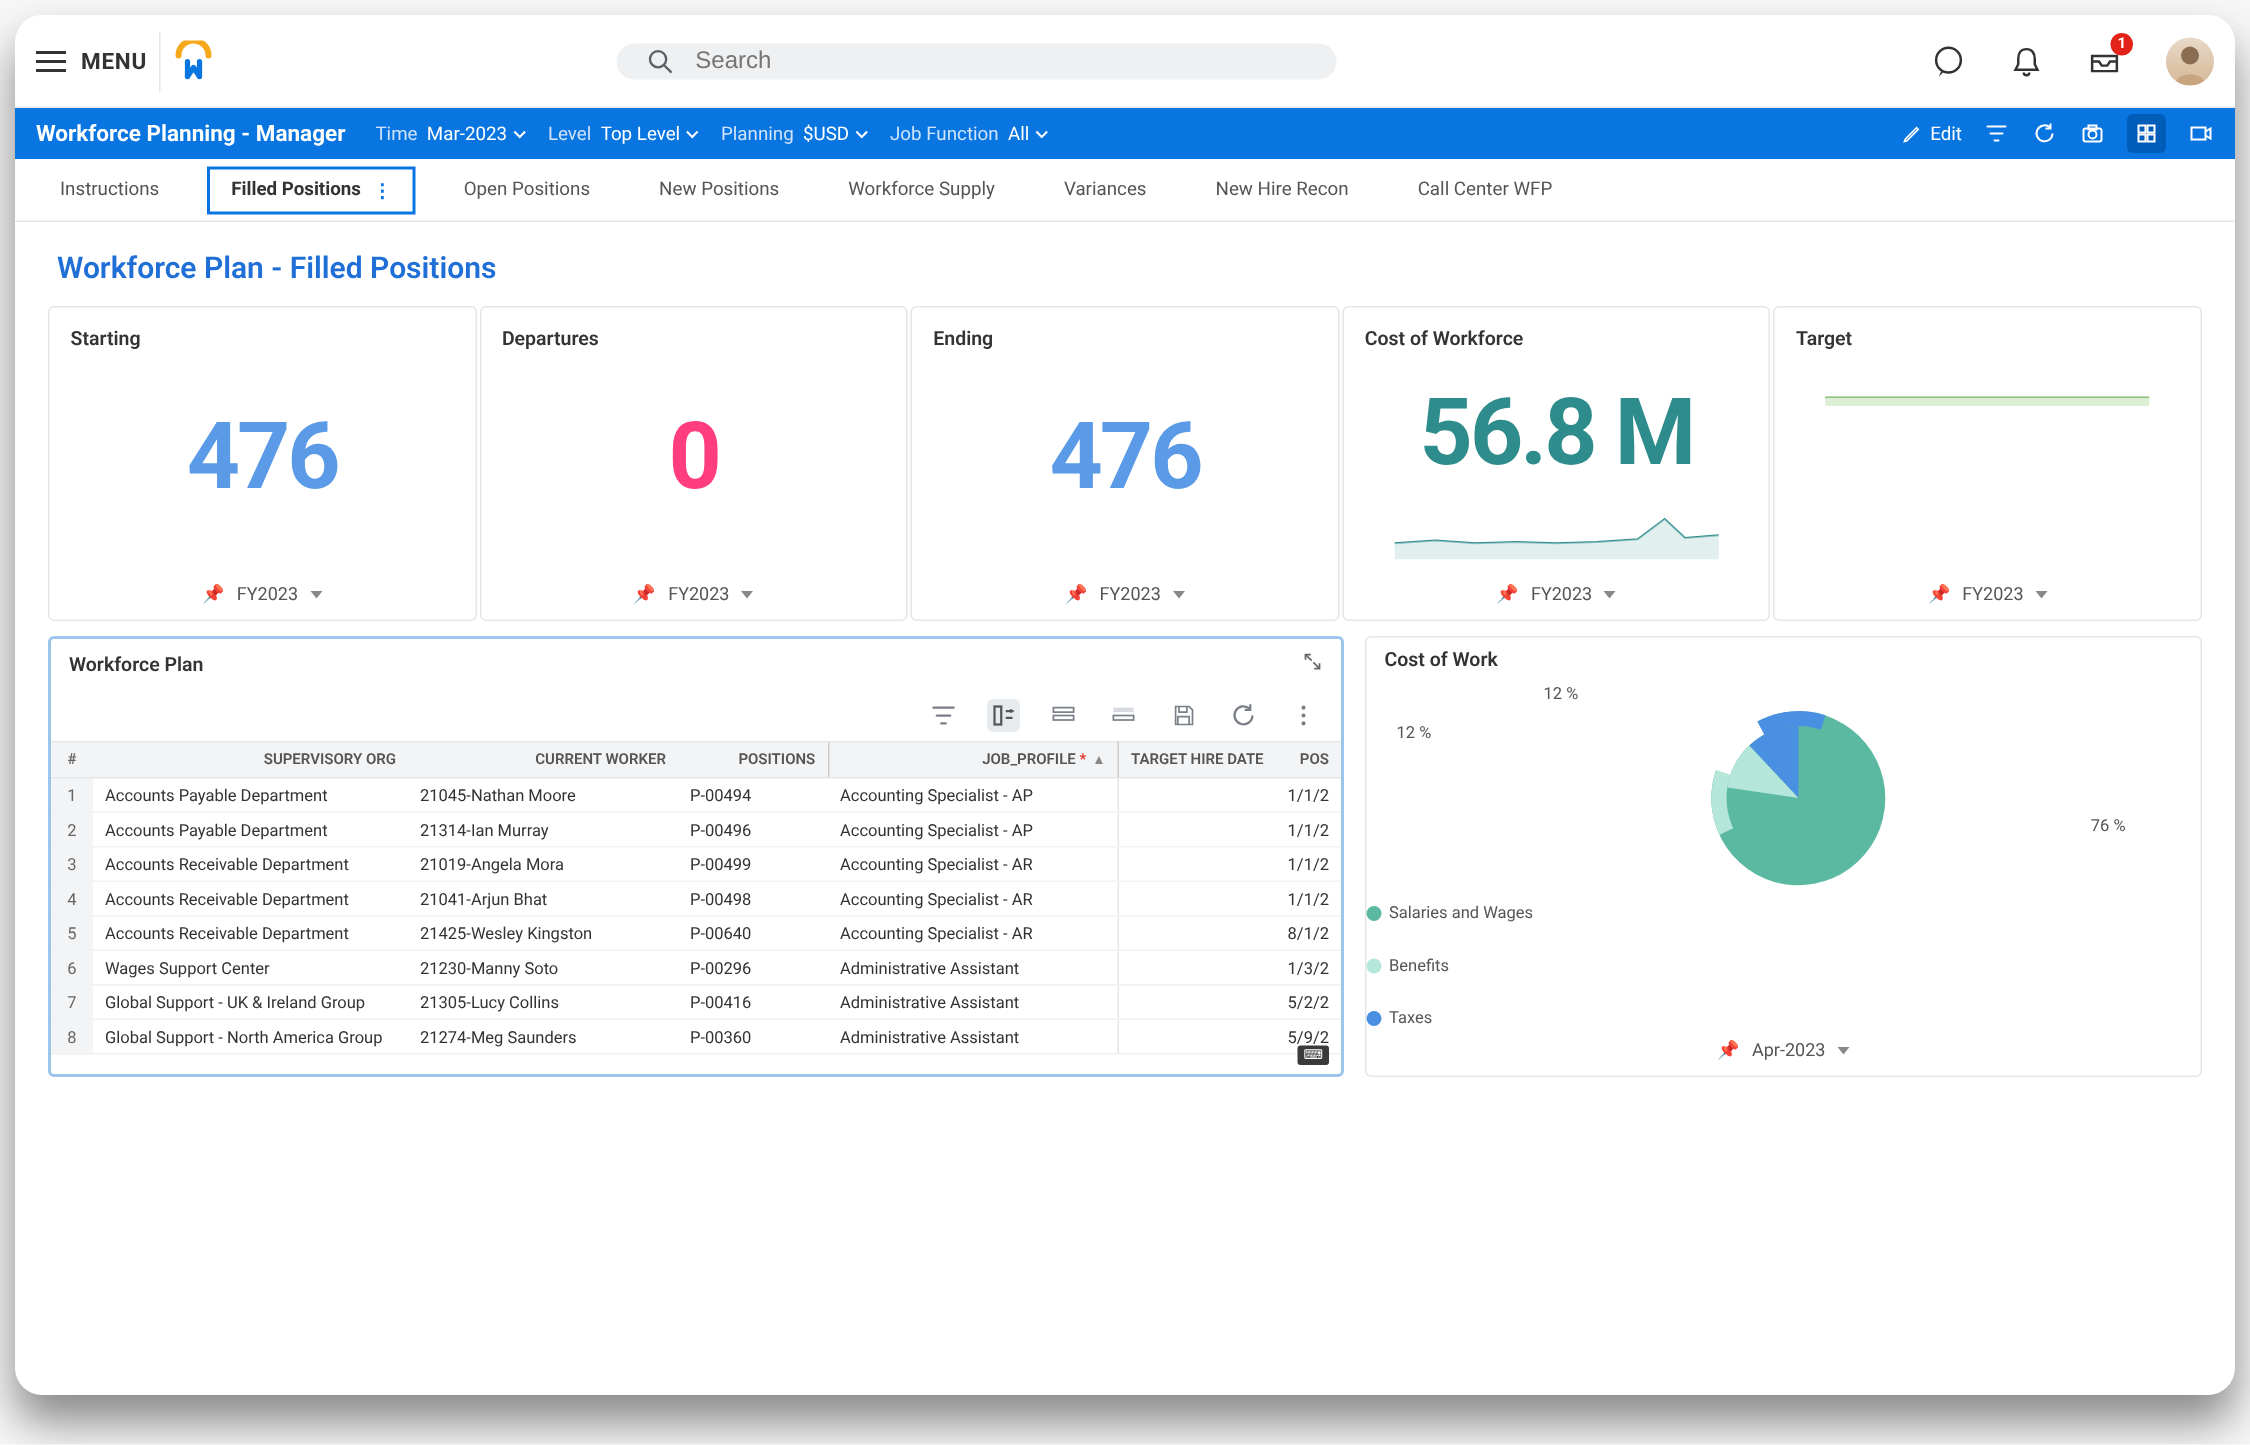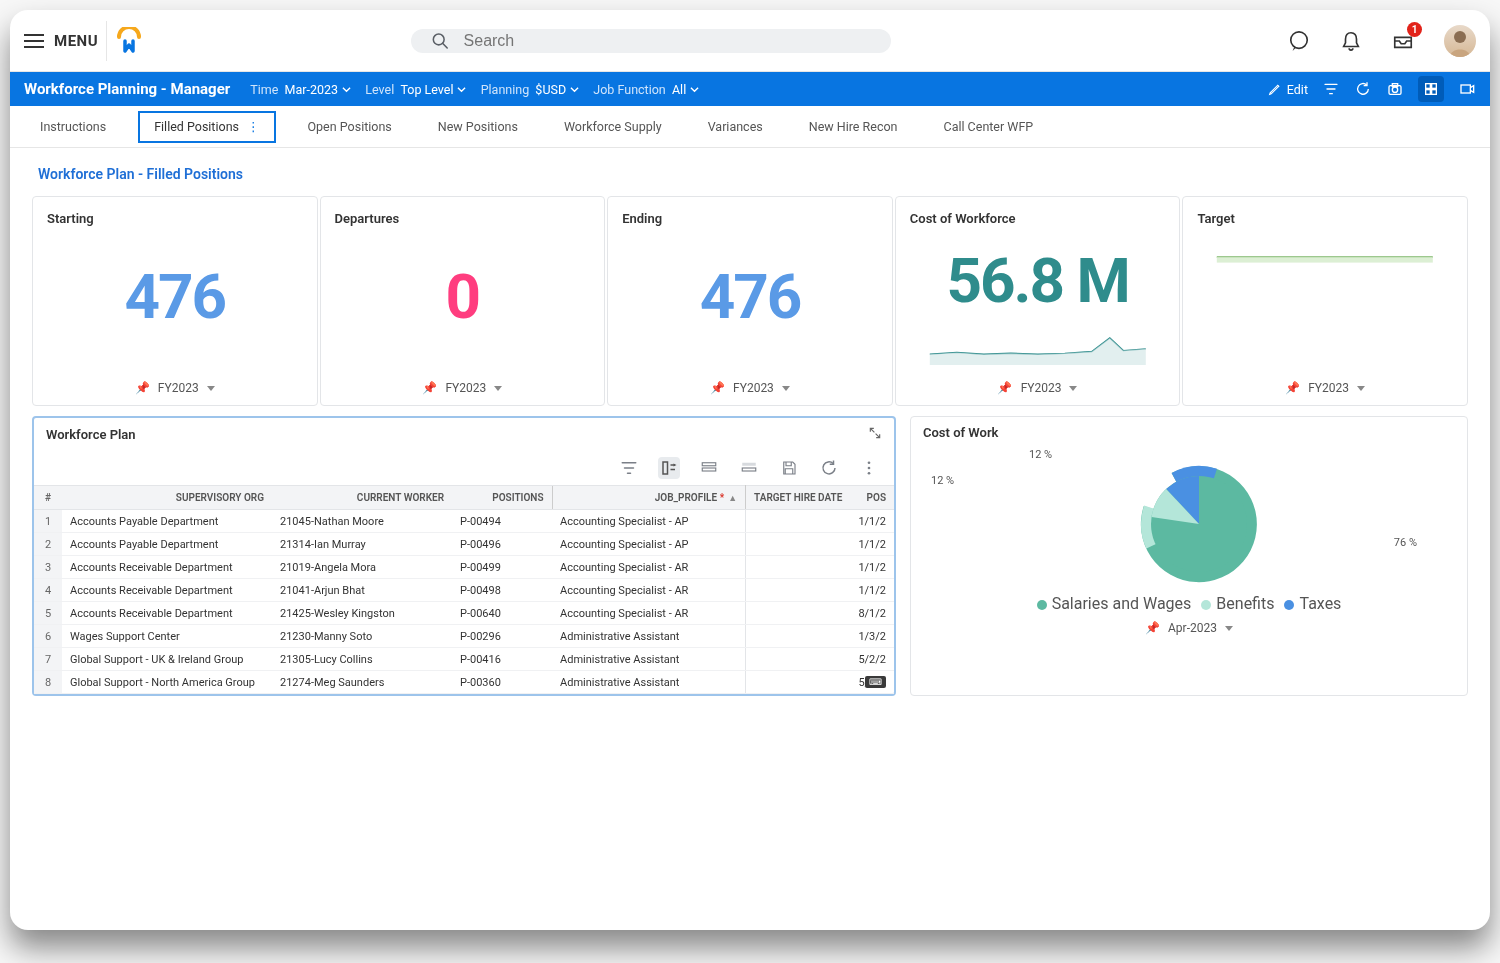--- a/index.html
+++ b/index.html
@@ -26,24 +26,24 @@
   .bluebar .lbl { color:#cfe4fb; }
   .bluebar .val { color:#fff; display:inline-flex; align-items:center; gap:4px; margin-right:8px; }
   .chev { width:9px; height:9px; }
   .bluebar .right { margin-left:auto; display:flex; align-items:center; gap:14px; }
   .blue-icon { width:18px; height:18px; display:flex; align-items:center; justify-content:center; }
   .blue-icon svg { width:16px; height:16px; }
   .blue-icon.boxed { background:#005cb9; border-radius:4px; width:26px; height:26px; }
   
   .tabs { display:flex; align-items:center; padding:0 16px; height:42px; gap:18px; border-bottom:1px solid #e6e6e6; background:#fff; font-size:12.5px; color:#555; }
   .tab { padding:0 14px; height:32px; display:flex; align-items:center; cursor:pointer; }
-  .tab.active { border:2px solid #0875e1; color:#333; font-weight:400; position:relative; }
+  .tab.active { border:2px solid #0875e1; color:#333; font-weight:700; position:relative; }
   .tab.active .dots { margin-left:8px; color:#0875e1; }
   
-  .section-title { color:#1f6fd6; font-size:14px; font-weight:600; margin:18px 0 14px 28px; }
+  .section-title { color:#1f6fd6; font-size:20px; font-weight:600; margin:18px 0 14px 28px; }
   
   .kpis { display:flex; gap:2px; padding:0 22px; }
   .card { flex:1; border:1px solid #e3e5e8; border-radius:4px; background:#fff; padding:14px 14px 10px 14px; min-height:210px; display:flex; flex-direction:column; position:relative; }
   .card h4 { font-size:13px; font-weight:600; color:#333; }
   .big { font-size:62px; font-weight:700; text-align:center; margin:34px 0 30px; letter-spacing:-2px; }
   .c-blue { color:#5a9ae6; }
   .c-pink2 { color:#ff3d7f; }
   .c-teal { color:#2f8c8c; }
   .c-green { color:#7cb668; }
   .card-foot { margin-top:auto; display:flex; align-items:center; justify-content:center; gap:8px; font-size:12px; color:#555; }
@@ -62,21 +62,21 @@
   table { width:100%; border-collapse:collapse; font-size:11px; color:#333; }
   thead th { text-align:right; font-weight:600; font-size:10px; color:#555; background:#f3f4f6; border-top:1px solid #e3e5e8; border-bottom:1px solid #e3e5e8; padding:6px 8px; white-space:nowrap; }
   tbody td { padding:4.5px 8px; border-bottom:1px solid #f0f1f3; white-space:nowrap; }
   tbody tr:nth-child(odd){ background:#fff; }
   .col-num { width:28px; text-align:center; color:#666; background:#f3f4f6; }
   .req-star { color:#d93025; }
   .sort-ind { font-size:9px; color:#888; margin-left:4px; }
   .kbd-ind { position:absolute; right:8px; bottom:6px; font-size:9px; background:#3a3a3a; color:#fff; padding:1px 4px; border-radius:2px; }
   
   .pie-area { display:flex; justify-content:center; padding:6px 0 4px; position:relative; }
-  .legend { display:flex; justify-content:center; gap:10px; font-size:16px; color:#555; margin-top:6px; }
+  .legend { display:flex; justify-content:center; gap:22px; font-size:11px; color:#555; margin-top:6px;flex-direction:column; }
   .legend span.sw { display:inline-block; width:10px; height:10px; border-radius:50%; margin-right:5px; vertical-align:middle; }
   .panel-foot { display:flex; align-items:center; justify-content:center; gap:8px; font-size:12px; color:#555; padding:8px 0 10px; }
   .chev-d { display:inline-block; width:0; height:0; border-left:4px solid transparent; border-right:4px solid transparent; border-top:5px solid #888; }
   .pie-lbl { position:absolute; font-size:11px; color:#555; }
 </style>
 </head>
 <body>
 
 <div class="frame">
 

